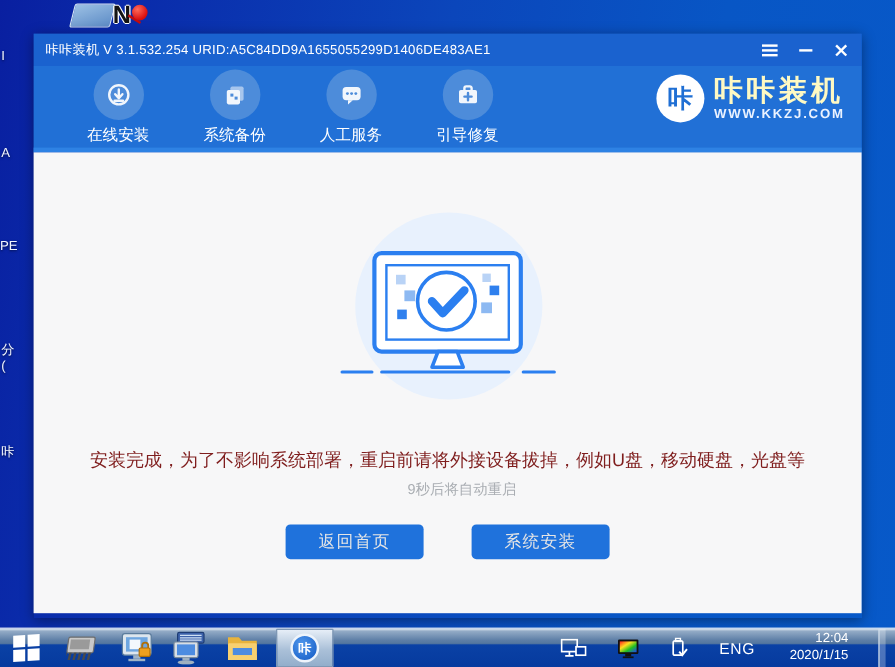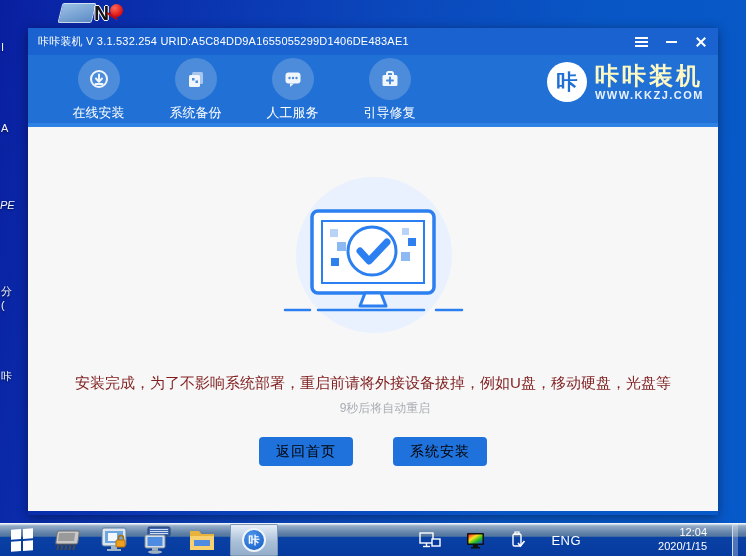--- a/index.html
+++ b/index.html
@@ -26,21 +26,21 @@
   }
   .desk-n .n-balloon {
     position:absolute; left:16px; top:3px; width:13px; height:13px; border-radius:50%;
     background:radial-gradient(circle at 35% 30%, #ff6a5a, #d80d0d 70%);
   }
   .desk-n .n-tail {
     position:absolute; left:12px; top:14px; width:12px; height:2px;
     background:#c60b0b; transform:rotate(32deg);
   }
   .frag { position:absolute; left:1px; color:#f2f6ff; font-size:11px; text-shadow:0 1px 2px rgba(0,0,0,.6); }
-  .frag.f1{top:41px;} .frag.f2{top:122px;} .frag.f3{top:199px; left:0;font-style:italic;}
+  .frag.f1{top:41px;} .frag.f2{top:122px;} .frag.f3{top:199px; left:0;}
   .frag.f4{top:284px;} .frag.f5{top:299px;} .frag.f6{top:369px;}
 
   
   .window {
     position:absolute; left:28px; top:28px; width:690px; height:487px;
     box-shadow:0 2px 10px rgba(0,0,0,.4);
   }
   .titlebar {
     position:relative; height:27px; background:#1a62cf; display:flex; align-items:center;
     padding:0 10px; color:#fff;
@@ -89,21 +89,21 @@
   .msg {
     position:absolute; top:247px; width:100%; text-align:center;
     color:#7f1d1d; font-size:15px;
   }
   .countdown {
     position:absolute; top:273px; width:100%; text-align:center;
     color:#a9adb2; font-size:12px;padding-left:24px;
   }
   .btn-row { position:absolute; top:310px; width:100%; display:flex; justify-content:center; gap:40px; }
   .btn {
-    width:94px; height:29px; background:#1f72dc; color:#000000; font-size:14px;
+    width:115px; height:29px; background:#1f72dc; color:#e5e5e5; font-size:14px;
     border:none; border-radius:4px; display:flex; align-items:center; justify-content:center;
     cursor:pointer; letter-spacing:1px;
   }
 
   
   .taskbar {
     position:absolute; left:0; bottom:0; width:746px; height:33px;
     background:linear-gradient(180deg,#dfe8f1 0%,#93abc6 6%,#5d7ea6 30%,#54779f 38%,#0a41a5 42%,#063a9e 100%);
     border-top:1px solid #eef3f8;
     display:flex; align-items:center;
@@ -121,21 +121,21 @@
     display:flex; align-items:center; justify-content:center;
   }
   .kaka-circle {
     width:24px; height:24px; border-radius:50%;
     background:radial-gradient(circle at 38% 32%, #4f97ec, #1f66cc 78%);
     border:2px solid #eef4fb; color:#fff; font-size:11px; font-weight:bold;
     display:flex; align-items:center; justify-content:center;
   }
   .tray { margin-left:auto; display:flex; align-items:center; gap:25px; padding-right:8px; }
   .tray-lang { color:#fff; font-size:13px; letter-spacing:.5px; }
-  .tray-clock { text-align:right; color:#fff; font-size:11px; line-height:1.25; padding-left:4px;margin-left:48px; }
+  .tray-clock { text-align:right; color:#fff; font-size:11px; line-height:1.25; padding-left:4px; }
   .show-desktop {
     width:6px; height:33px; background:rgba(255,255,255,.28); border-left:1px solid #cfdcea; cursor:pointer;
   }
 </style>
 </head>
 <body>
 
 <div class="desktop">
 
   <div class="desk-folder"></div>

